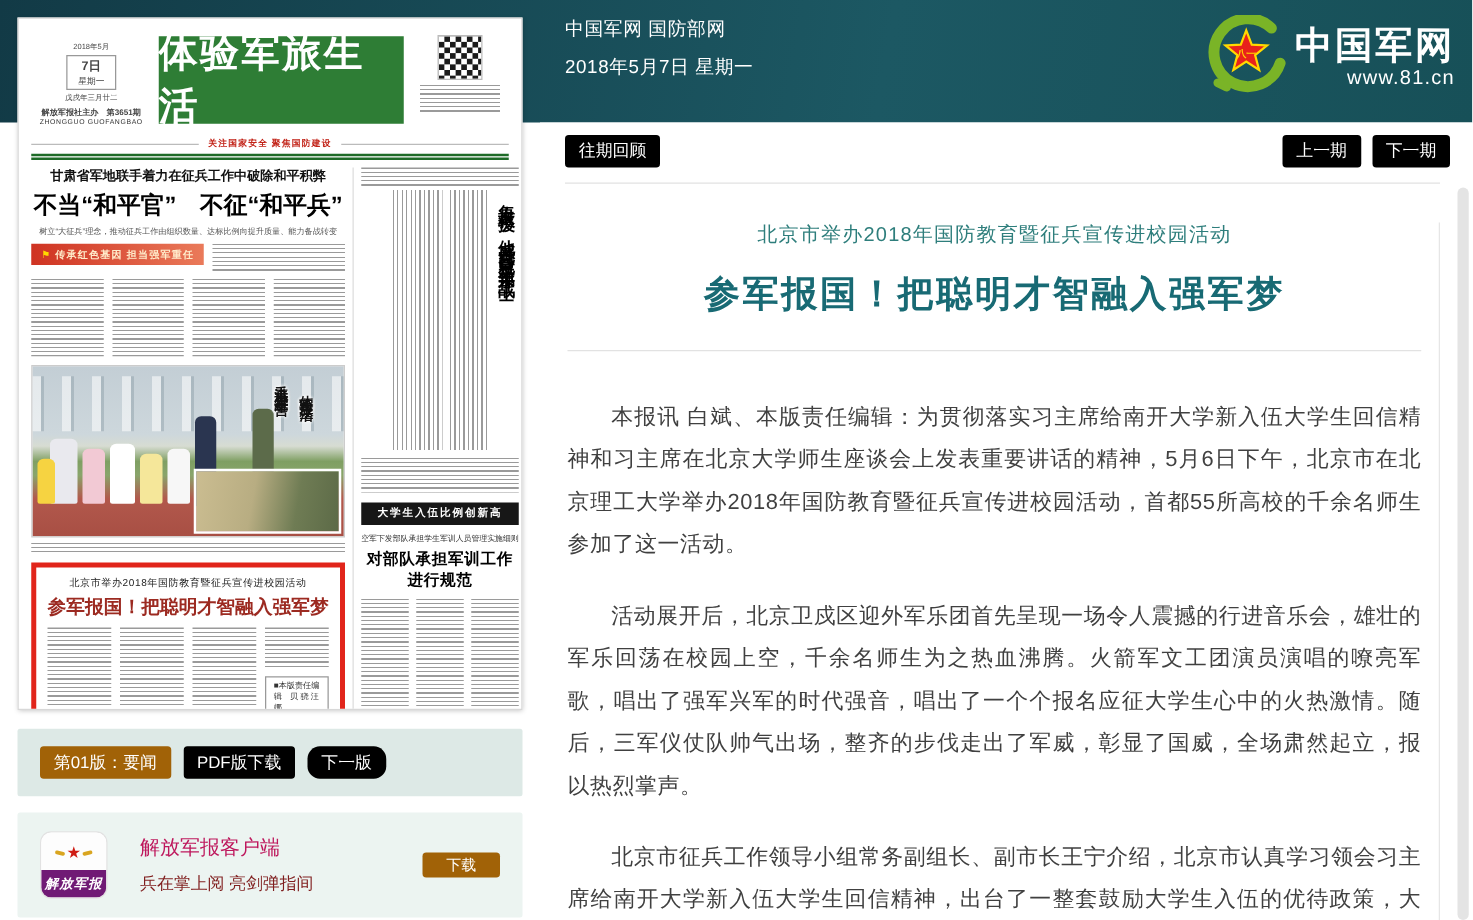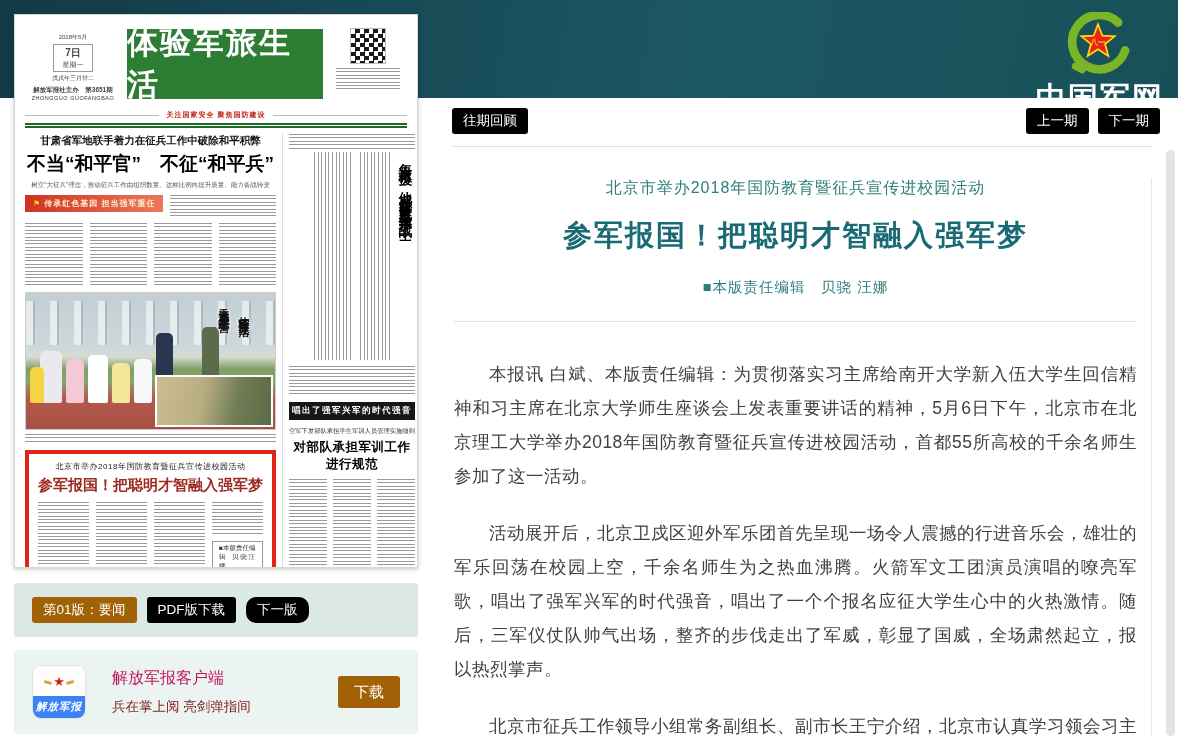--- a/index.html
+++ b/index.html
@@ -6,21 +6,21 @@
   html,body { width:1178px; height:736px; }
   body { font-family:"Liberation Sans","DejaVu Sans",sans-serif; background:#fff; }
   .app { position:relative; width:1178px; height:736px; overflow:hidden; background:#fff; }
 
   
   .topbar { position:absolute; left:0; top:0; width:100%; height:98px;
     background:linear-gradient(100deg,#123a46 0%,#1c5863 60%,#175058 100%); z-index:1; }
   .topbar-texts { position:absolute; left:452px; top:14px; color:#fff; }
   .topbar-links { font-size:15px; letter-spacing:.5px; }
   .topbar-date { font-size:15px; margin-top:11px; letter-spacing:.5px; }
-  .logo { position:absolute; right:14px; top:12px; display:flex; align-items:center;flex-direction:column; }
+  .logo { position:absolute; right:14px; top:12px; display:flex; align-items:center; }
   .logo-text { margin-left:4px; color:#fff; text-align:right; }
   .logo-title { font-size:30px; font-weight:bold; letter-spacing:2px; line-height:32px; }
   .logo-url { font-size:16px; font-weight:normal; letter-spacing:1px; line-height:20px; }
 
   
   .sidebar { position:absolute; left:0; top:0; width:432px; height:736px; z-index:2; padding:14px; }
   .np-card { width:404px; height:554px; background:#fff; border:1px solid #d8d8d8;
     box-shadow:0 1px 4px rgba(0,0,0,.25); padding:8px 10px; overflow:hidden; cursor:pointer; }
 
   .np-header { display:flex; align-items:flex-start; height:84px; }
@@ -100,26 +100,26 @@
   .app-bar { width:404px; height:84px; margin-top:13px; background:#ecf4f1; border-radius:2px;
     display:flex; align-items:center; padding:0 18px; }
   .app-icon { width:54px; height:54px; background:#fff; border-radius:9px; border:1px solid #e2e2e2;
     overflow:hidden; display:flex; flex-direction:column; }
   .app-icon-top { flex:1; display:flex; align-items:center; justify-content:center; background:#fdfdfd; }
   .mini-star { position:relative; font-size:13px; color:#cf1d15; line-height:1; }
   .mini-star::before { content:"★"; }
   .mini-star i { position:absolute; top:6px; width:8px; height:3px; background:#d9a520; border-radius:2px; }
   .mini-star i.l { left:-9px; transform:rotate(14deg); }
   .mini-star i.r { right:-9px; transform:rotate(-14deg); }
-  .app-icon-band { height:22px; background:#3b82f6; color:#fff; display:flex; align-items:center; justify-content:center;
+  .app-icon-band { height:22px; background:#701a75; color:#fff; display:flex; align-items:center; justify-content:center;
     font-family:"Liberation Serif","DejaVu Serif",serif; font-style:italic; font-weight:bold; font-size:10.5px; letter-spacing:1px; }
   .app-texts { margin-left:26px; }
   .app-title { color:#be185d; font-size:16px; }
   .app-sub { color:#7f1d1d; font-size:13.5px; margin-top:9px; }
-  .app-bar .dl { margin-left:auto; width:62px; height:32px; font-size:15px; display:flex; align-items:center; justify-content:center; }
+  .app-bar .dl { margin-left:auto; width:62px; height:20px; font-size:12px; display:flex; align-items:center; justify-content:center; }
 
   
   .content { position:absolute; left:432px; top:98px; right:0; bottom:0; background:#fff; z-index:2; }
   .toolbar { display:flex; align-items:center; padding:10px 18px 0 20px; }
   .toolbar .grp { margin-left:auto; display:flex; gap:9px; }
   .hr { height:1px; background:#e2e2e2; margin:12px 26px 0 20px; }
   .article { margin:0 26px 0 20px; border-right:1px solid #e6e6e6; padding:0 14px 0 2px; }
   .art-kicker { text-align:center; color:#2e7e7c; font-size:16px; margin-top:31px; letter-spacing:1px; }
   .art-title { text-align:center; color:#186a74; font-size:29px; font-weight:bold; margin-top:17px; letter-spacing:2px; }
   .art-editor { text-align:center; color:#2e7e7c; font-size:14.5px; margin-top:22px; letter-spacing:1px; }
@@ -128,20 +128,24 @@
   .art-body p { font-size:17.5px; color:#404040; line-height:34px; text-indent:2em;
     letter-spacing:.5px; margin-bottom:23px; text-align:justify; }
   .scrollbar { position:absolute; right:3px; top:52px; width:9px; height:586px; background:#e4e4e4; border-radius:5px; cursor:pointer; }
 </style>
 </head>
 <body>
 
 <div class="app">
 
   <div class="topbar">
+    <div class="topbar-texts">
+      <div class="topbar-links">中国军网 国防部网</div>
+      <div class="topbar-date">2018年5月7日 星期一</div>
+    </div>
     <div class="logo">
       <svg width="70" height="70" viewBox="0 0 80 80">
         <path d="M63 12 A31 31 0 1 0 71 44" stroke="#7ab427" stroke-width="10" fill="none" stroke-linecap="round"></path>
         <path d="M14 62 L22 66" stroke="#7ab427" stroke-width="8" stroke-linecap="round"></path>
         <path d="M40,14 L45,27.1 L59,27.8 L48.1,36.6 L51.8,50.2 L40,42.5 L28.2,50.2 L31.9,36.6 L21,27.8 L35,27.1 Z" fill="#e8221c" stroke="#ffd900" stroke-width="2"></path>
         <text x="40" y="38" font-size="9" fill="#ffd900" text-anchor="middle" font-weight="bold">八一</text>
       </svg>
       <div class="logo-text">
         <div class="logo-title">中国军网</div>
         <div class="logo-url">www.81.cn</div>
@@ -223,21 +227,21 @@
         </div>
 
         <div class="np-right">
           <div class="ft" style="height:16px;"></div>
           <div class="np-vwrap">
             <div class="np-vheadline">每次救援，他感觉自己就是当年那个战士</div>
             <div class="np-vfake ftv"></div>
             <div class="np-vfake ftv" style="width:40px;"></div>
           </div>
           <div class="ft" style="height:28px;margin-top:6px;"></div>
-          <div class="np-blackbar">唱出了强军兴军的时代强音</div>
+          <div class="np-blackbar">大学生入伍比例创新高</div>
           <div class="np-right-tiny">空军下发部队承担学生军训人员管理实施细则</div>
           <div class="np-right-headline">对部队承担军训工作进行规范</div>
           <div class="np-right-cols">
             <div class="ft"></div>
               <div class="ft"></div>
               <div class="ft"></div>
           </div>
         </div>
       </div>
     </div>
@@ -272,21 +276,20 @@
       <div class="grp">
         <button class="btn btn-teal">上一期</button>
         <button class="btn btn-teal">下一期</button>
       </div>
     </div>
     <div class="hr"></div>
 
     <div class="article">
       <div class="art-kicker">北京市举办2018年国防教育暨征兵宣传进校园活动</div>
       <div class="art-title">参军报国！把聪明才智融入强军梦</div>
-      <div class="art-editor">■本版责任编辑　贝骁 汪娜</div>
       <div class="art-hr"></div>
       <div class="art-body">
         <p>本报讯 白斌、本版责任编辑：为贯彻落实习主席给南开大学新入伍大学生回信精神和习主席在北京大学师生座谈会上发表重要讲话的精神，5月6日下午，北京市在北京理工大学举办2018年国防教育暨征兵宣传进校园活动，首都55所高校的千余名师生参加了这一活动。</p>
         <p>活动展开后，北京卫戍区迎外军乐团首先呈现一场令人震撼的行进音乐会，雄壮的军乐回荡在校园上空，千余名师生为之热血沸腾。火箭军文工团演员演唱的嘹亮军歌，唱出了强军兴军的时代强音，唱出了一个个报名应征大学生心中的火热激情。随后，三军仪仗队帅气出场，整齐的步伐走出了军威，彰显了国威，全场肃然起立，报以热烈掌声。</p>
         <p>北京市征兵工作领导小组常务副组长、副市长王宁介绍，北京市认真学习领会习主席给南开大学新入伍大学生回信精神，出台了一整套鼓励大学生入伍的优待政策，大学生入伍比例创新高，他要求首都大学生强化使命意识和责任担当，踊跃报名参军，把聪明才智融入强军梦想，献身国防事业。</p>
 
       </div>
     </div>
 
     <div class="scrollbar"></div>

